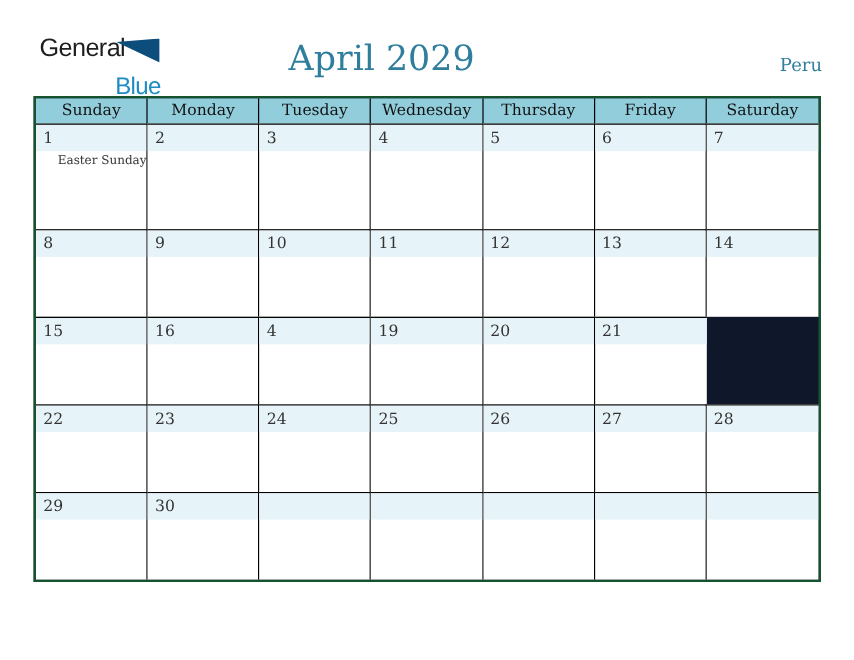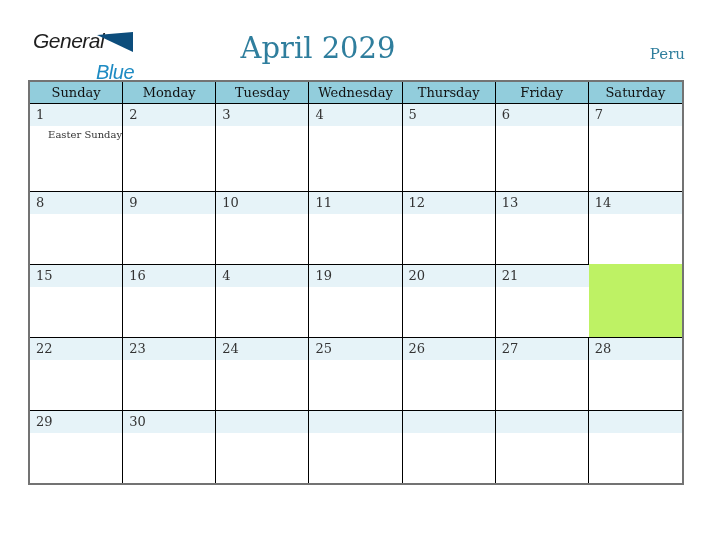--- a/index.html
+++ b/index.html
@@ -13,21 +13,20 @@
   }
 
   
   .logo {
     position: absolute;
     left: 33px;
     top: 30px;
     width: 110px;
     height: 42px;
     font-family: "Liberation Sans", sans-serif;
-    font-style: italic;
   }
   .logo-line1 {
     font-size: 21px;
     letter-spacing: -0.5px;
     color: #1e1e1e;
     line-height: 21px;
   }
   .logo-triangle {
     position: absolute;
     left: 64px;
@@ -60,25 +59,25 @@
     color: #2f7e9d;
   }
 
   
   .calendar {
     position: absolute;
     left: 28px;
     top: 80px;
     width: 656px;
     height: 405px;
-    border: 2px solid #737373;
+    border: 2px solid #14532d;
     box-sizing: border-box;
     display: flex;
     flex-direction: column;
-    background: #bef264;
+    background: #0f172a;
   }
   .weekday-row {
     display: grid;
     grid-template-columns: repeat(7, 1fr);
     height: 21px;
     flex: 0 0 21px;
     background: #92cddc;
   }
   .weekday {
     border-right: 1px solid #000000;

